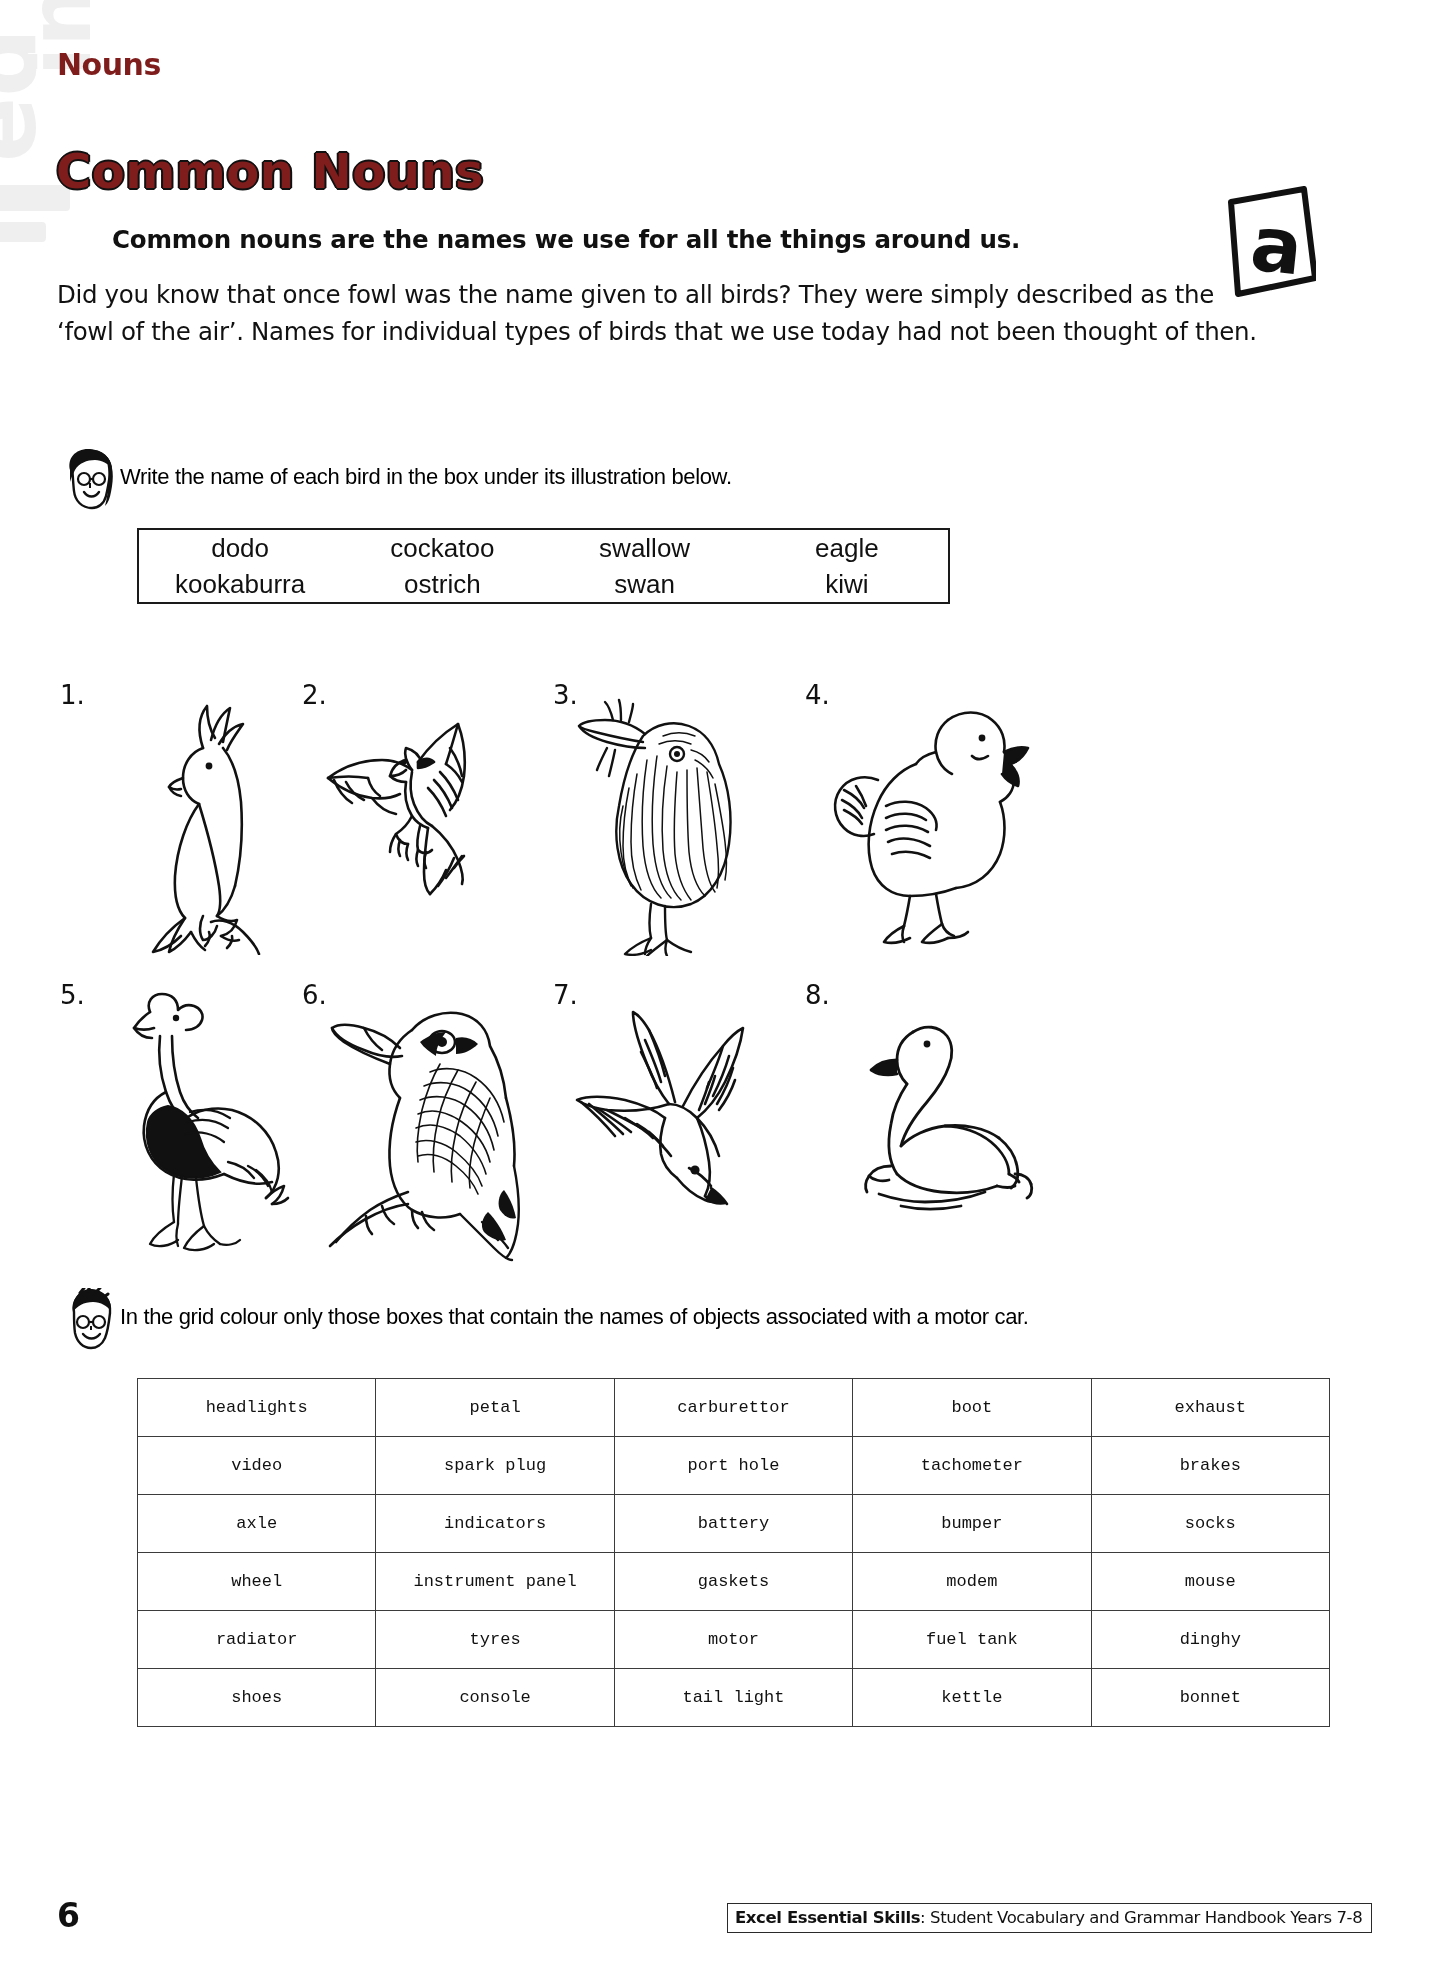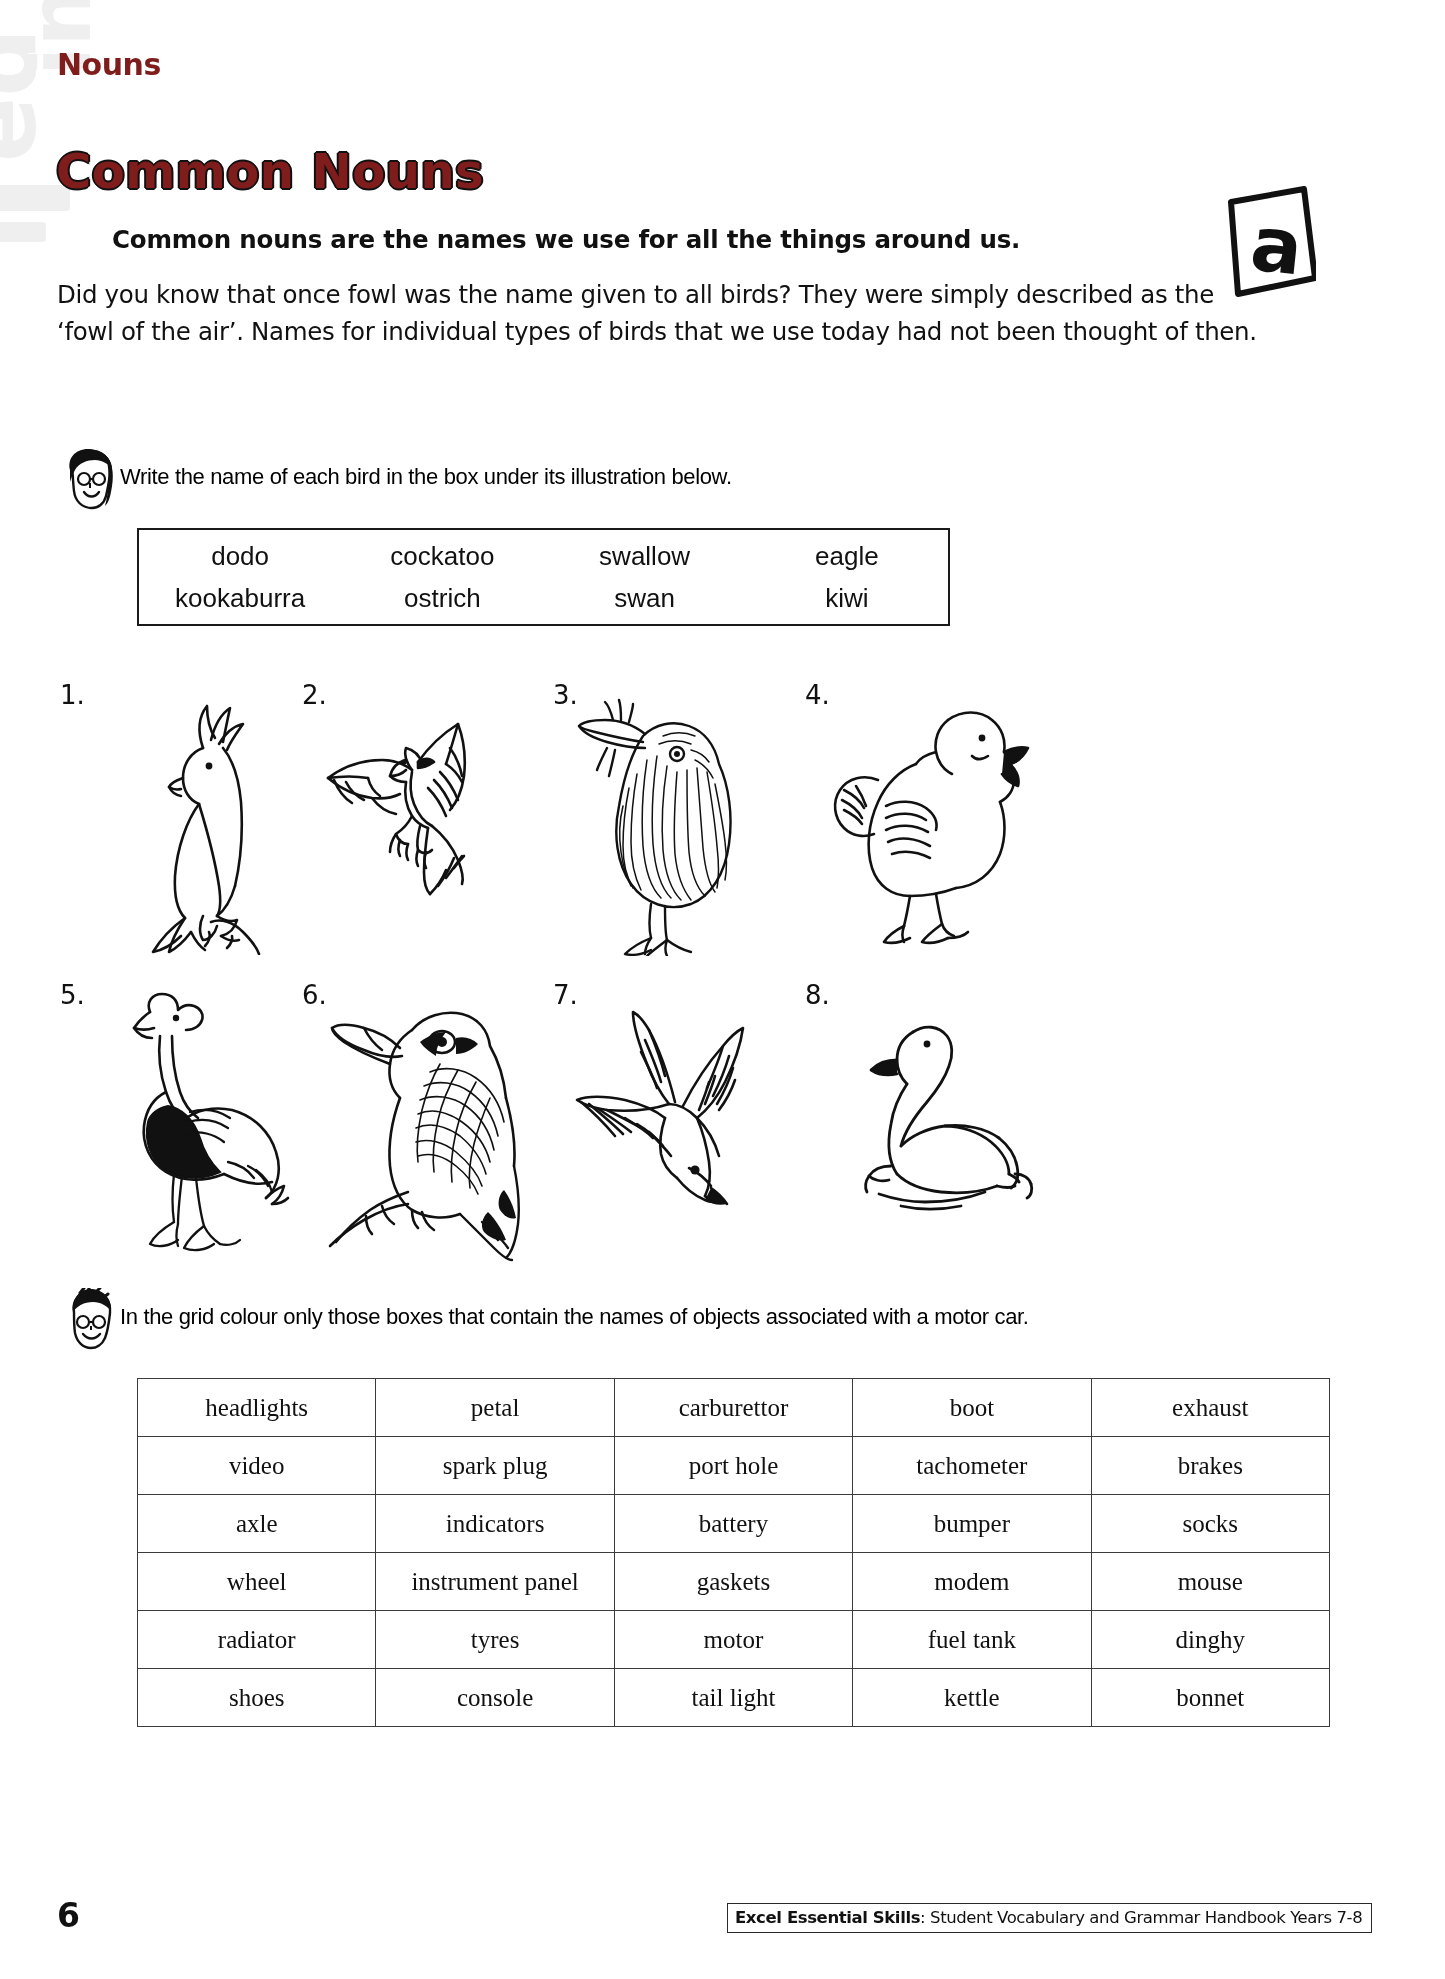--- a/index.html
+++ b/index.html
@@ -104,21 +104,21 @@
   #instruction-1 { left: 62px; top: 448px; }
   #instruction-2 { left: 62px; top: 1288px; }
   .face-icon { width: 56px; height: 62px; flex: 0 0 auto; margin-right: 2px; }
 
   
   #word-bank {
     position: absolute;
     left: 137px;
     top: 528px;
     width: 813px;
-    height: 98px;
+    height: 76px;
     border: 2px solid #1a1a1a;
     box-sizing: border-box;
     display: flex;
     flex-direction: column;
     justify-content: center;
   }
   .word-bank-row {
     display: flex;
     justify-content: space-around;
     align-items: center;
@@ -150,22 +150,22 @@
     top: 1378px;
     width: 1193px;
     border-collapse: collapse;
     table-layout: fixed;
   }
   #car-grid td {
     border: 1.5px solid #3b3b3b;
     height: 57px;
     text-align: center;
     vertical-align: middle;
-    font-family: Liberation Serif, serif;
-    font-size: 25px;
+    font-family: Liberation Mono, monospace;
+    font-size: 17px;
     font-weight: 300;
     color: #111;
     padding: 0 4px;
   }
 
   
   #page-number {
     position: absolute;
     left: 57px;
     top: 1896px;

